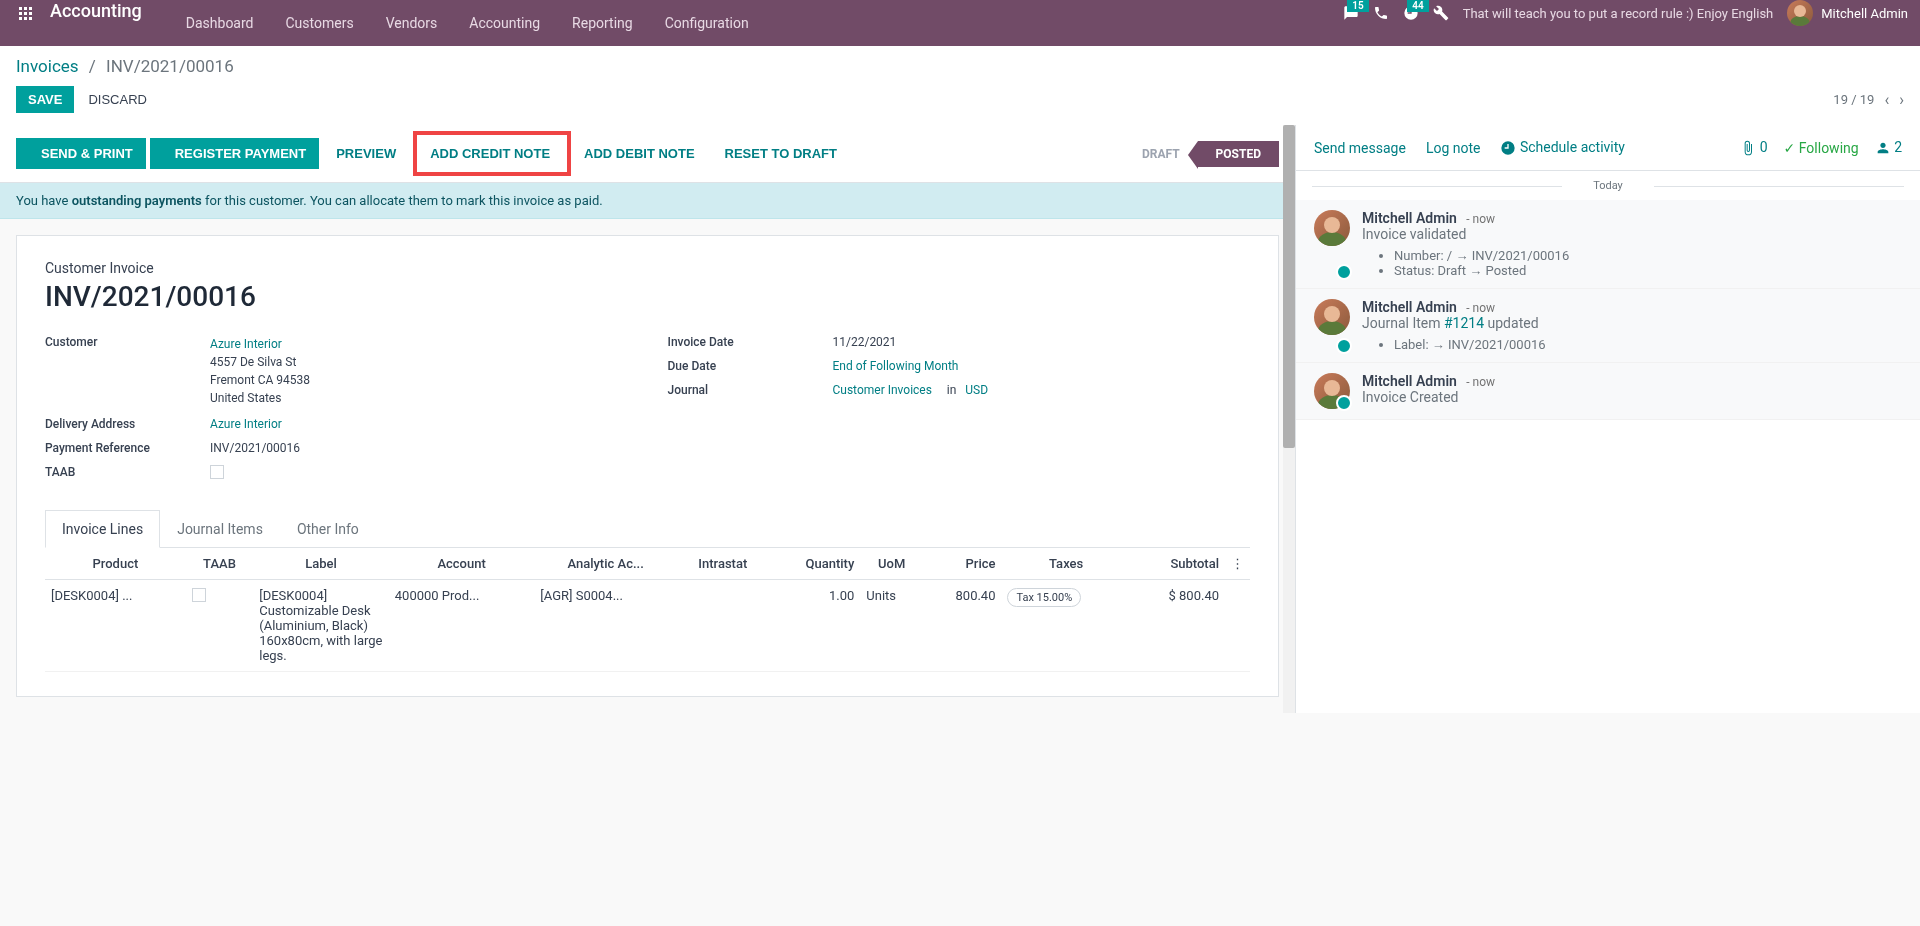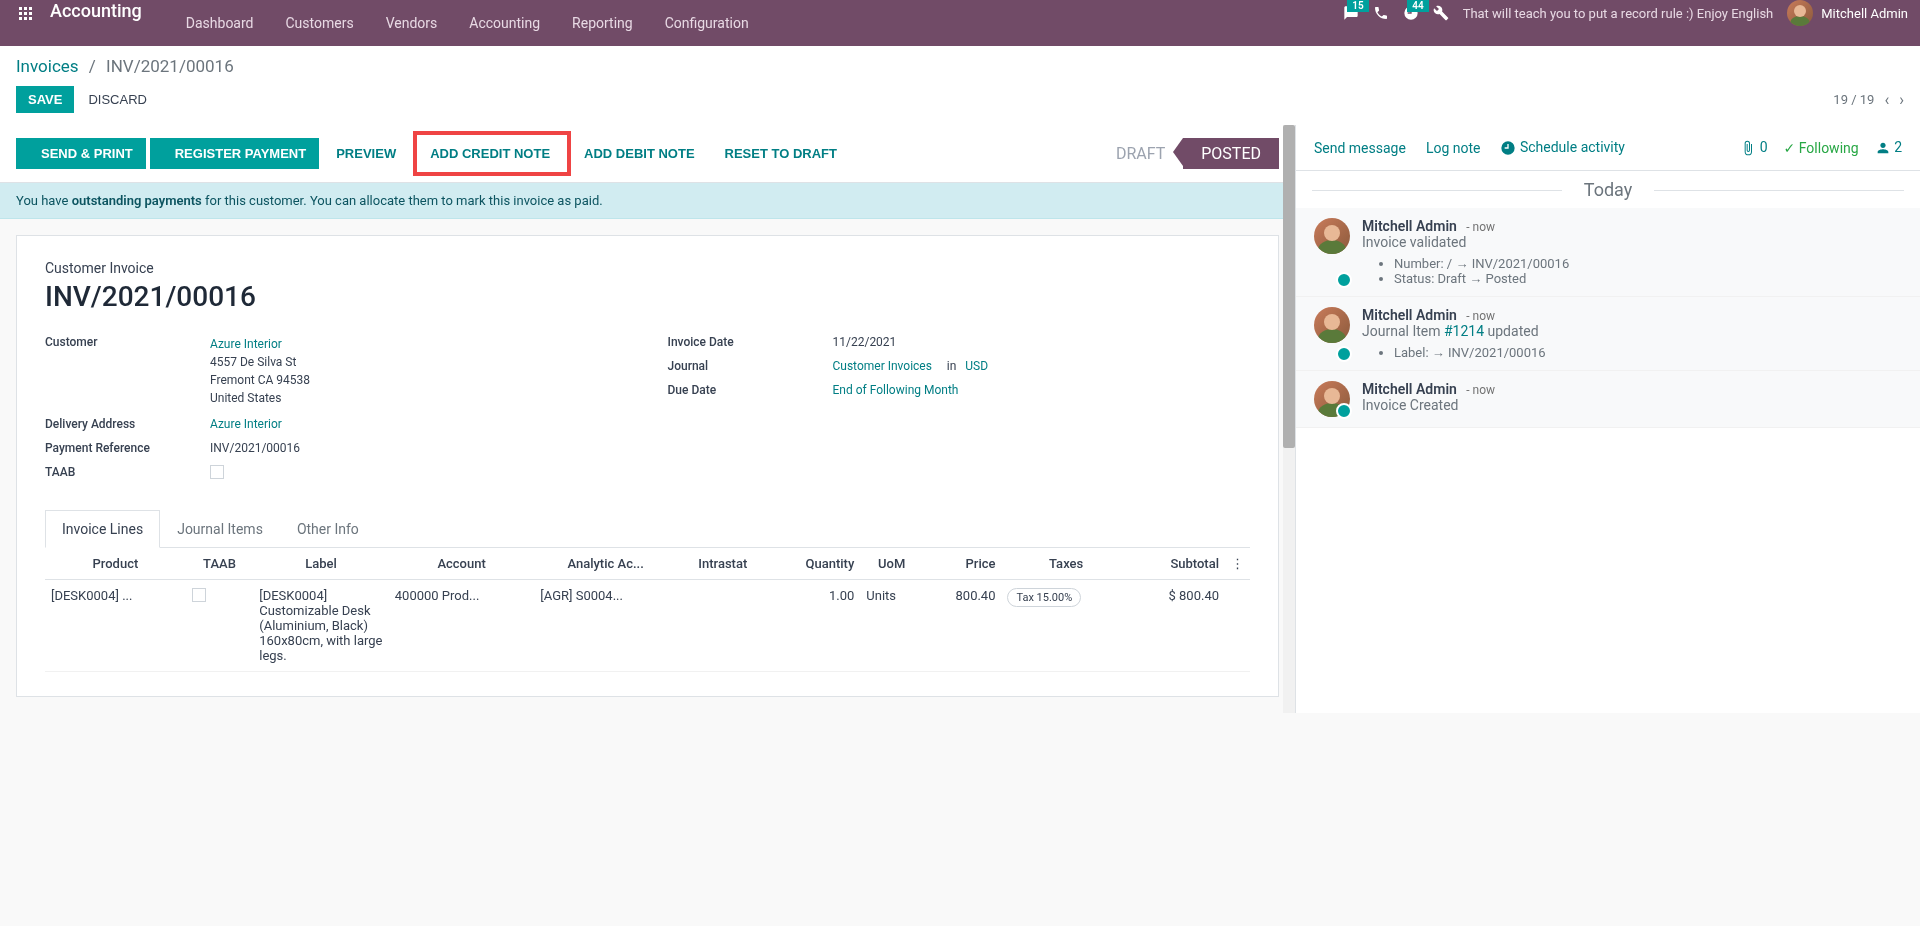--- a/index.html
+++ b/index.html
@@ -36,21 +36,21 @@
 .main-wrap { display: flex; }
 .left-col { flex: 1; min-width: 0; border-right: 1px solid #dee2e6; position:relative;}
 .right-col { width: 624px; background: #fff; }
 
 .status-arrow { background:#fff; padding: 6px 16px; border-bottom: 1px solid #dee2e6; display:flex; align-items:center; }
 .toolbar-btn { border:1px solid transparent; padding:7px 12px; font-size:13px; font-weight:600; cursor:pointer; margin-right:4px; }
 .toolbar-primary { background:#00A09D; color:#fff;padding-left:24px; }
 .toolbar-secondary { background:#fff; color:#017E84; }
 .highlighted-box { border: 4px solid #ef4444; display:inline-block; padding:3px 0;}
 .status-pills { margin-left:auto; display:flex; }
-.pill { padding: 6px 18px; font-size:16px; font-weight:400; position:relative; }
+.pill { padding: 6px 18px; font-size:12px; font-weight:700; position:relative; }
 .pill.draft { color:#9ca3af; background:#fff; }
 .pill.posted { background:#714B67; color:#fff; }
 .pill.posted::before { content:''; position:absolute; left:-10px; top:0; border-top:14px solid transparent; border-bottom:14px solid transparent; border-right:10px solid #714B67;}
 
 .info-banner { background: #d1ecf1; color: #0c5460; padding: 10px 16px; border-bottom: 1px solid #bee5eb; font-size:13px;}
 .info-banner b { font-weight:600; }
 
 .form-sheet { background:#fff; margin:16px; border:1px solid #dee2e6; padding:24px 28px; }
 .form-header-label { font-size:14px; color:#374151; margin-bottom:4px;}
 .form-title { font-size:28px; font-weight:500; color:#1f2937; margin-bottom:22px;}
@@ -71,21 +71,21 @@
 .lines-table th { text-align:center; font-weight:500; padding:8px 6px; border-bottom:1px solid #dee2e6; color:#374151;}
 .lines-table th.num, .lines-table td.num { text-align:right; }
 .lines-table td { padding:8px 6px; vertical-align:top; border-bottom:1px solid #f1f1f1;}
 .tax-badge { border:1px solid #ced4da; border-radius:10px; padding:2px 8px; font-size:11px; display:inline-block;}
 .more-col { width:20px; text-align:center; color:#6c757d; cursor:pointer;}
 
 .chatter-top { padding:14px 18px; border-bottom:1px solid #dee2e6; display:flex; align-items:center; gap:20px; font-size:14px;}
 .chatter-top .cact { color:#017E84; cursor:pointer; }
 .chatter-top .right-acts { margin-left:auto; display:flex; align-items:center; gap:16px;}
 .green { color:#28a745; }
-.chatter-date { text-align:center; color:#6c757d; font-size:18px; margin:8px 0; position:relative;}
+.chatter-date { text-align:center; color:#6c757d; font-size:11px; margin:8px 0; position:relative;}
 .chatter-date::before,.chatter-date::after{content:'';position:absolute;top:50%;width:40%;border-top:1px solid #dee2e6;}
 .chatter-date::before{left:16px;} .chatter-date::after{right:16px;}
 .msg { display:flex; gap:12px; padding:10px 18px; border-bottom:1px solid #f1f1f1;}
 .msg.bg { background:#f8f9fa; }
 .msg .avatar2 { width:36px; height:36px; border-radius:50%; background:linear-gradient(135deg,#c97b5a,#8b5a3c); flex-shrink:0; position:relative; overflow:hidden;}
 .msg .avatar2::after{content:'';position:absolute;top:7px;left:10px;width:16px;height:16px;border-radius:50%;background:#e8b896;}
 .msg .avatar2::before{content:'';position:absolute;bottom:-6px;left:4px;width:28px;height:20px;border-radius:50% 50% 0 0;background:#5a7a3a;}
 .av-badge{position:absolute;bottom:-2px;right:-2px;width:16px;height:16px;background:#00a09d;border-radius:50%;border:2px solid #fff;z-index:2;}
 .msg-body { flex:1; font-size:14px;}
 .msg-author { font-weight:600; color:#374151; }
@@ -222,30 +222,30 @@
             <div class="form-label">TAAB</div>
             <div class="form-value"><span class="checkbox"></span></div>
           </div>
         </div>
         <div class="form-col">
           <div class="form-row">
             <div class="form-label">Invoice Date</div>
             <div class="form-value">11/22/2021</div>
           </div>
           <div class="form-row">
+            <div class="form-label">Due Date</div>
+            <div class="form-value"><span class="link">End of Following Month</span></div>
+          </div>
+          <div class="form-row">
             <div class="form-label">Journal</div>
             <div class="form-value">
               <span class="link">Customer Invoices</span>
               &nbsp;&nbsp;&nbsp;&nbsp;<span>in</span>&nbsp;&nbsp;
               <span class="link">USD</span>
             </div>
-          </div>
-          <div class="form-row">
-            <div class="form-label">Due Date</div>
-            <div class="form-value"><span class="link">End of Following Month</span></div>
           </div>
         </div>
       </div>
 
       <div class="tabs">
         <div class="tab active">Invoice Lines</div>
         <div class="tab">Journal Items</div>
         <div class="tab">Other Info</div>
       </div>
 

